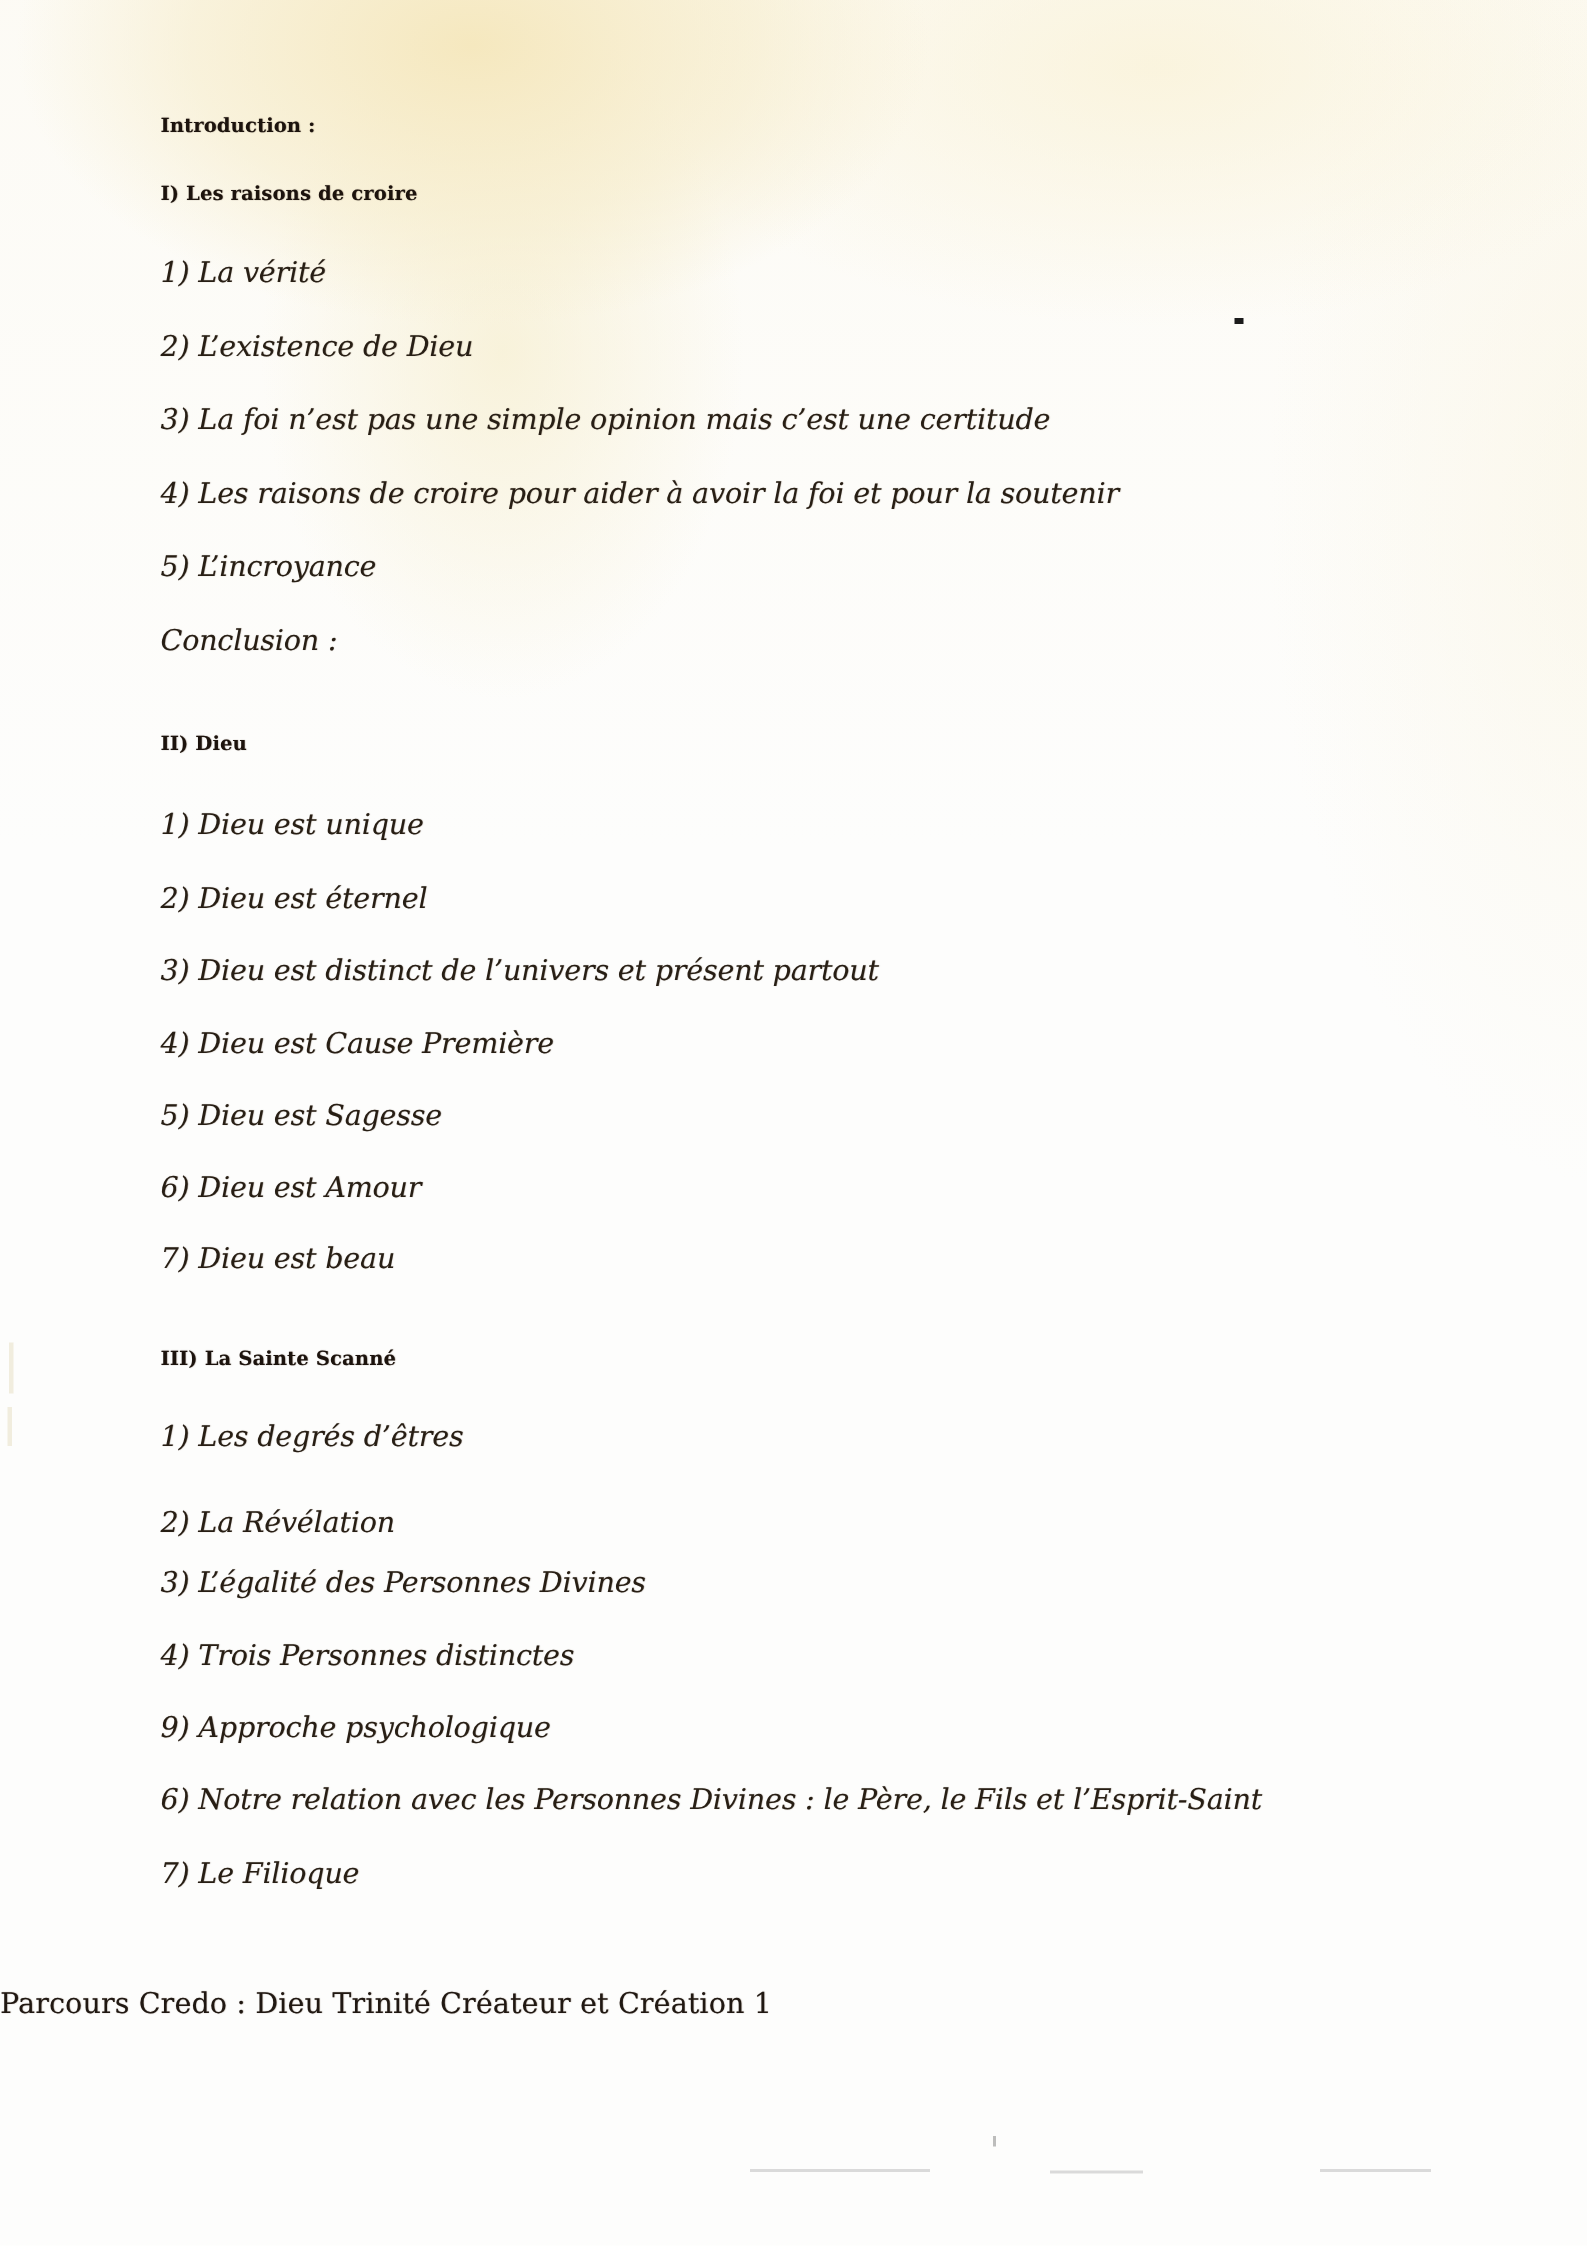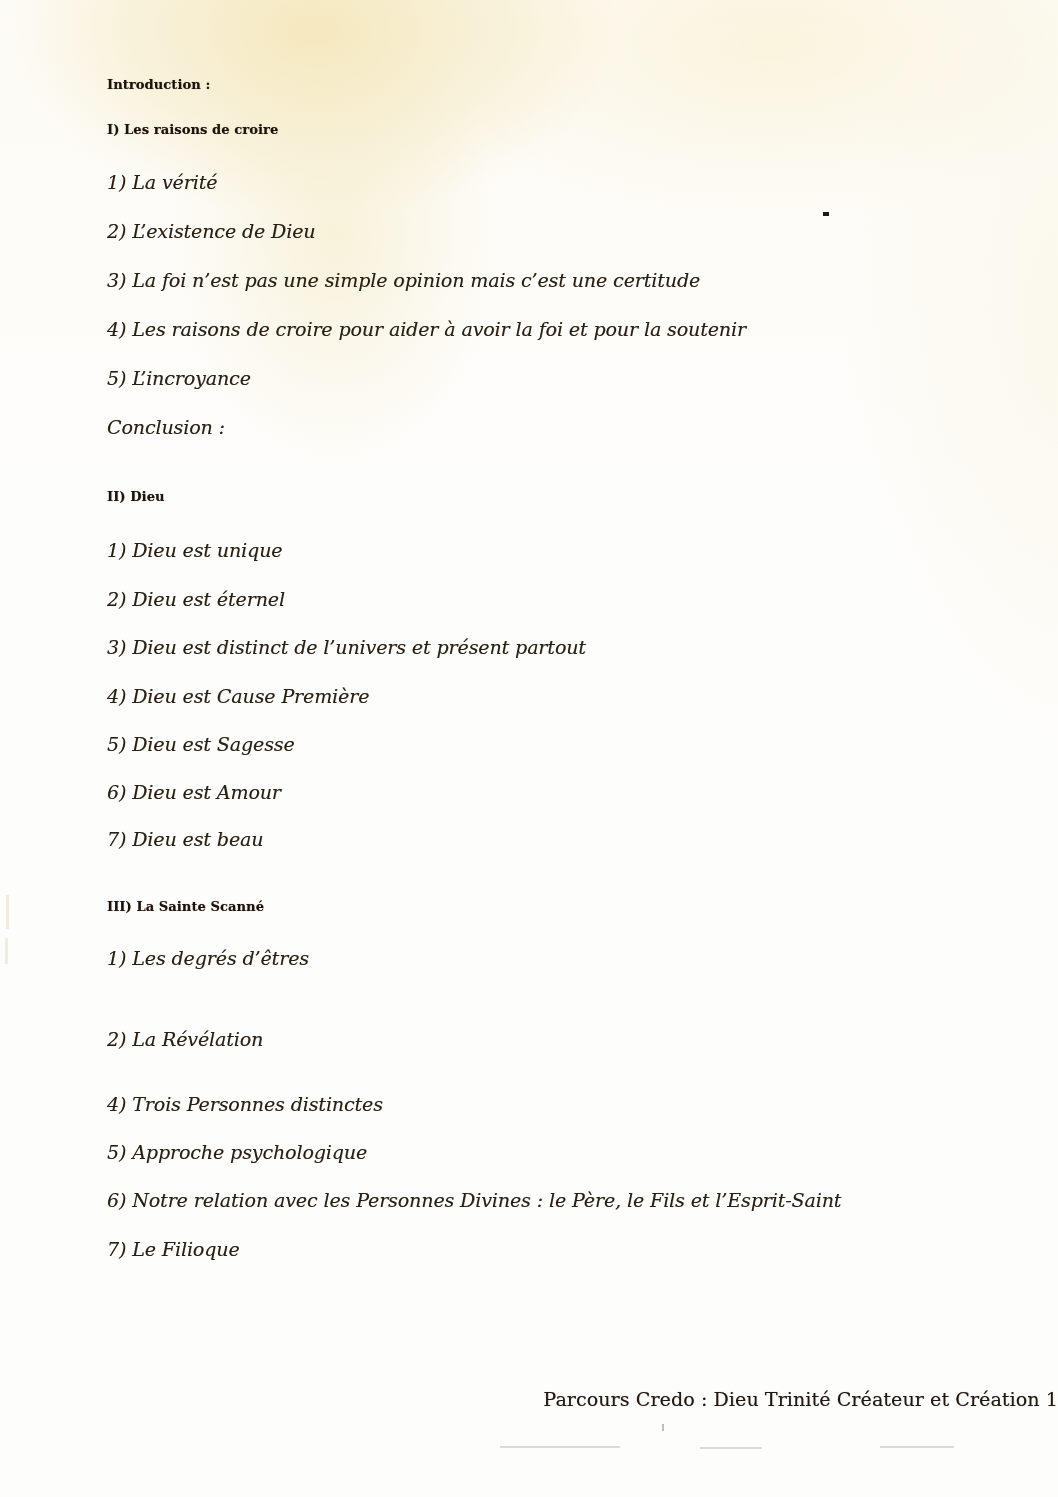--- a/index.html
+++ b/index.html
@@ -40,27 +40,26 @@
     font-size: 19px;
     letter-spacing: -0.1px;
     color: #271e14;
     text-shadow: 0.3px 0.3px 0.6px rgba(60,40,25,0.45);
   }
 
   .footer {
     position: absolute;
     left: 0;
     right: 0;
-    top: 1388px;
-    text-align: right;
+    top: 1325px;
+    text-align: left;
     font-size: 19px;
     color: #201812;
     letter-spacing: 0.1px;
     text-shadow: 0.3px 0.3px 0.7px rgba(55,35,20,0.5);
-    padding-left: 27px;
   }
 
   .watermark {
     position: absolute;
     top: 1460px;
     right: 14px;
     font-family: "DejaVu Sans", "Liberation Sans", sans-serif;
     font-size: 17px;
     color: #3d3d3d;
     letter-spacing: 0.2px;
@@ -89,23 +88,24 @@
   <div class="line i" style="top:539px">1) Dieu est unique</div>
   <div class="line i" style="top:588px">2) Dieu est éternel</div>
   <div class="line i" style="top:636px">3) Dieu est distinct de l’univers et présent partout</div>
   <div class="line i" style="top:685px">4) Dieu est Cause Première</div>
   <div class="line i" style="top:733px">5) Dieu est Sagesse</div>
   <div class="line i" style="top:781px">6) Dieu est Amour</div>
   <div class="line i" style="top:828px">7) Dieu est beau</div>
 
   <div class="line h" style="top:899px">III) La Sainte Scanné</div>
   <div class="line i" style="top:947px">1) Les degrés d’êtres</div>
-  <div class="line i" style="top:1028px">2) La Révélation</div>
+  <div class="line i" style="top:1004px">2) La Révélation</div>
+  <div class="line i" style="top:1044px">3) L’égalité des Personnes Divines</div>
   <div class="line i" style="top:1093px">4) Trois Personnes distinctes</div>
-  <div class="line i" style="top:1141px">5) Approche psychologique</div>
+  <div class="line i" style="top:1141px">9) Approche psychologique</div>
   <div class="line i" style="top:1189px">6) Notre relation avec les Personnes Divines : le Père, le Fils et l’Esprit-Saint</div>
   <div class="line i" style="top:1238px">7) Le Filioque</div>
 
   <div class="footer">Parcours Credo : Dieu Trinité Créateur et Création 1</div>
 
   <div class="watermark">Scanné avec CamScanner</div>
 
   <div class="speck" style="left:823px; top:212px; width:6px; height:4px;"></div>
   <div class="speck" style="left:662px; top:1424px; width:2px; height:7px; background:rgba(110,110,110,0.45);"></div>
   <div class="speck-dash" style="left:500px; top:1446px; width:120px; height:2px;"></div>

